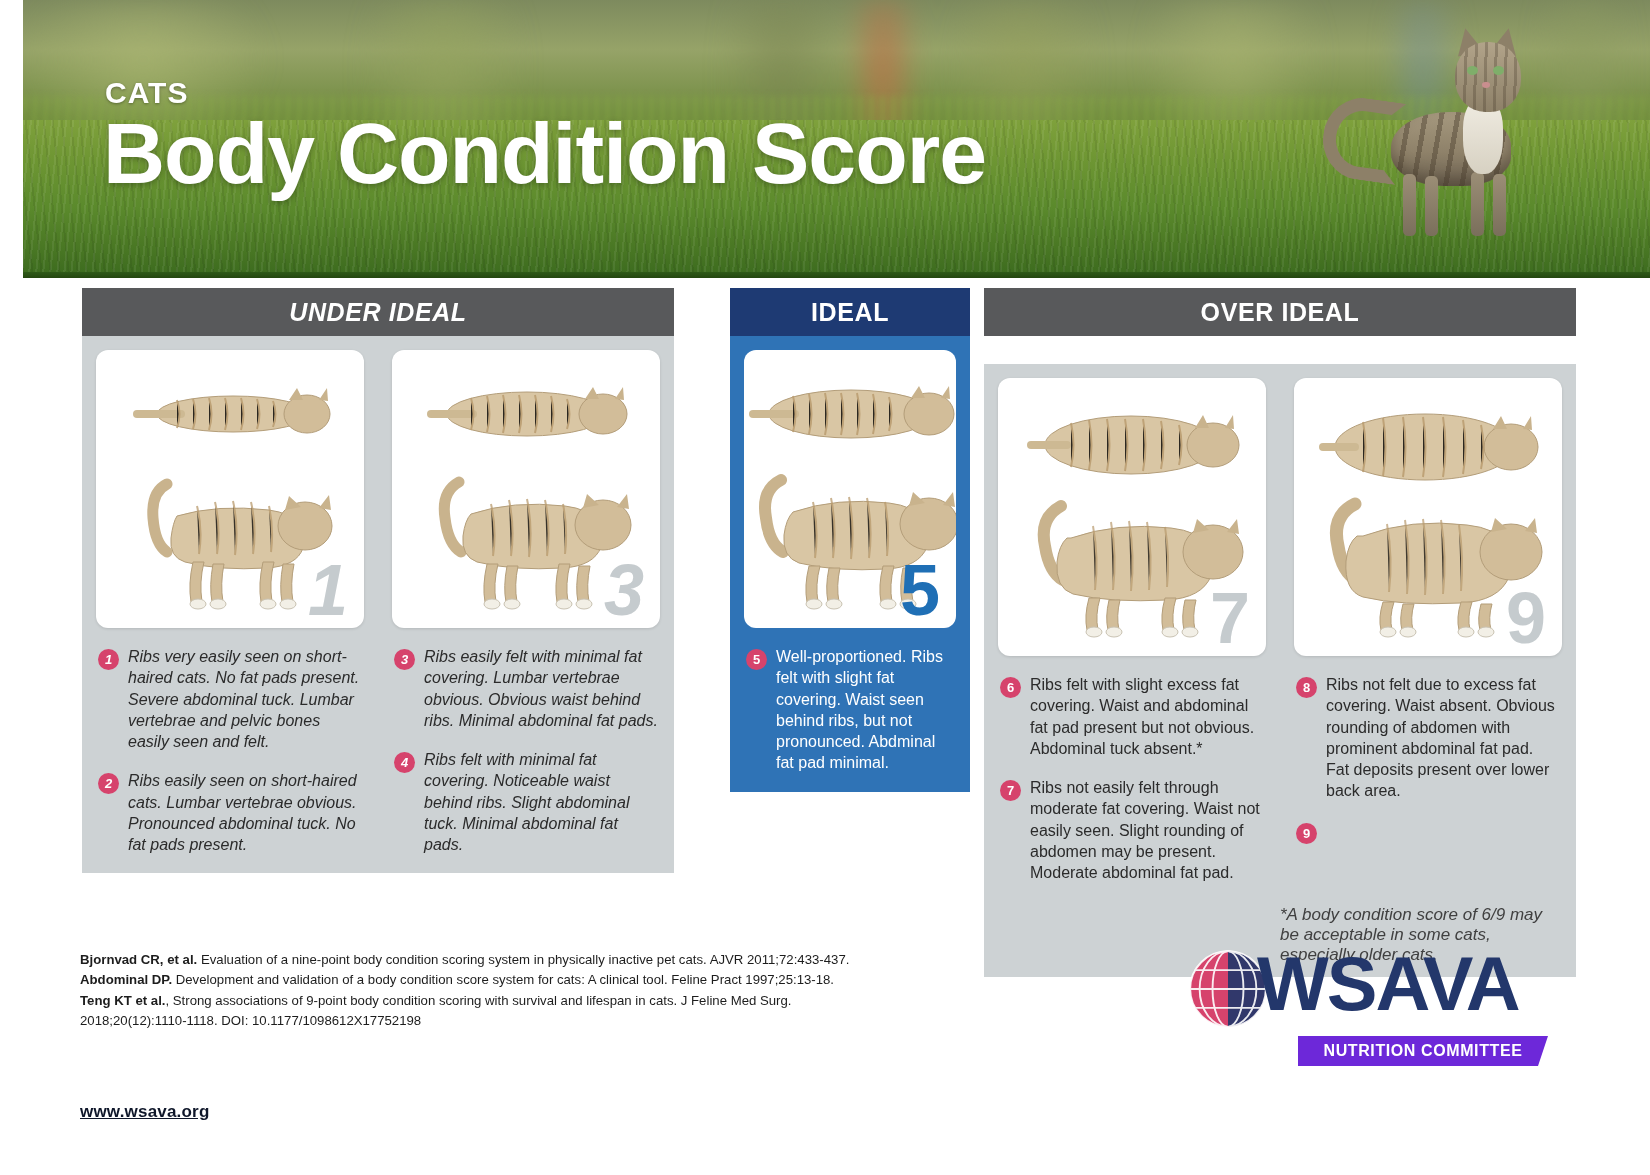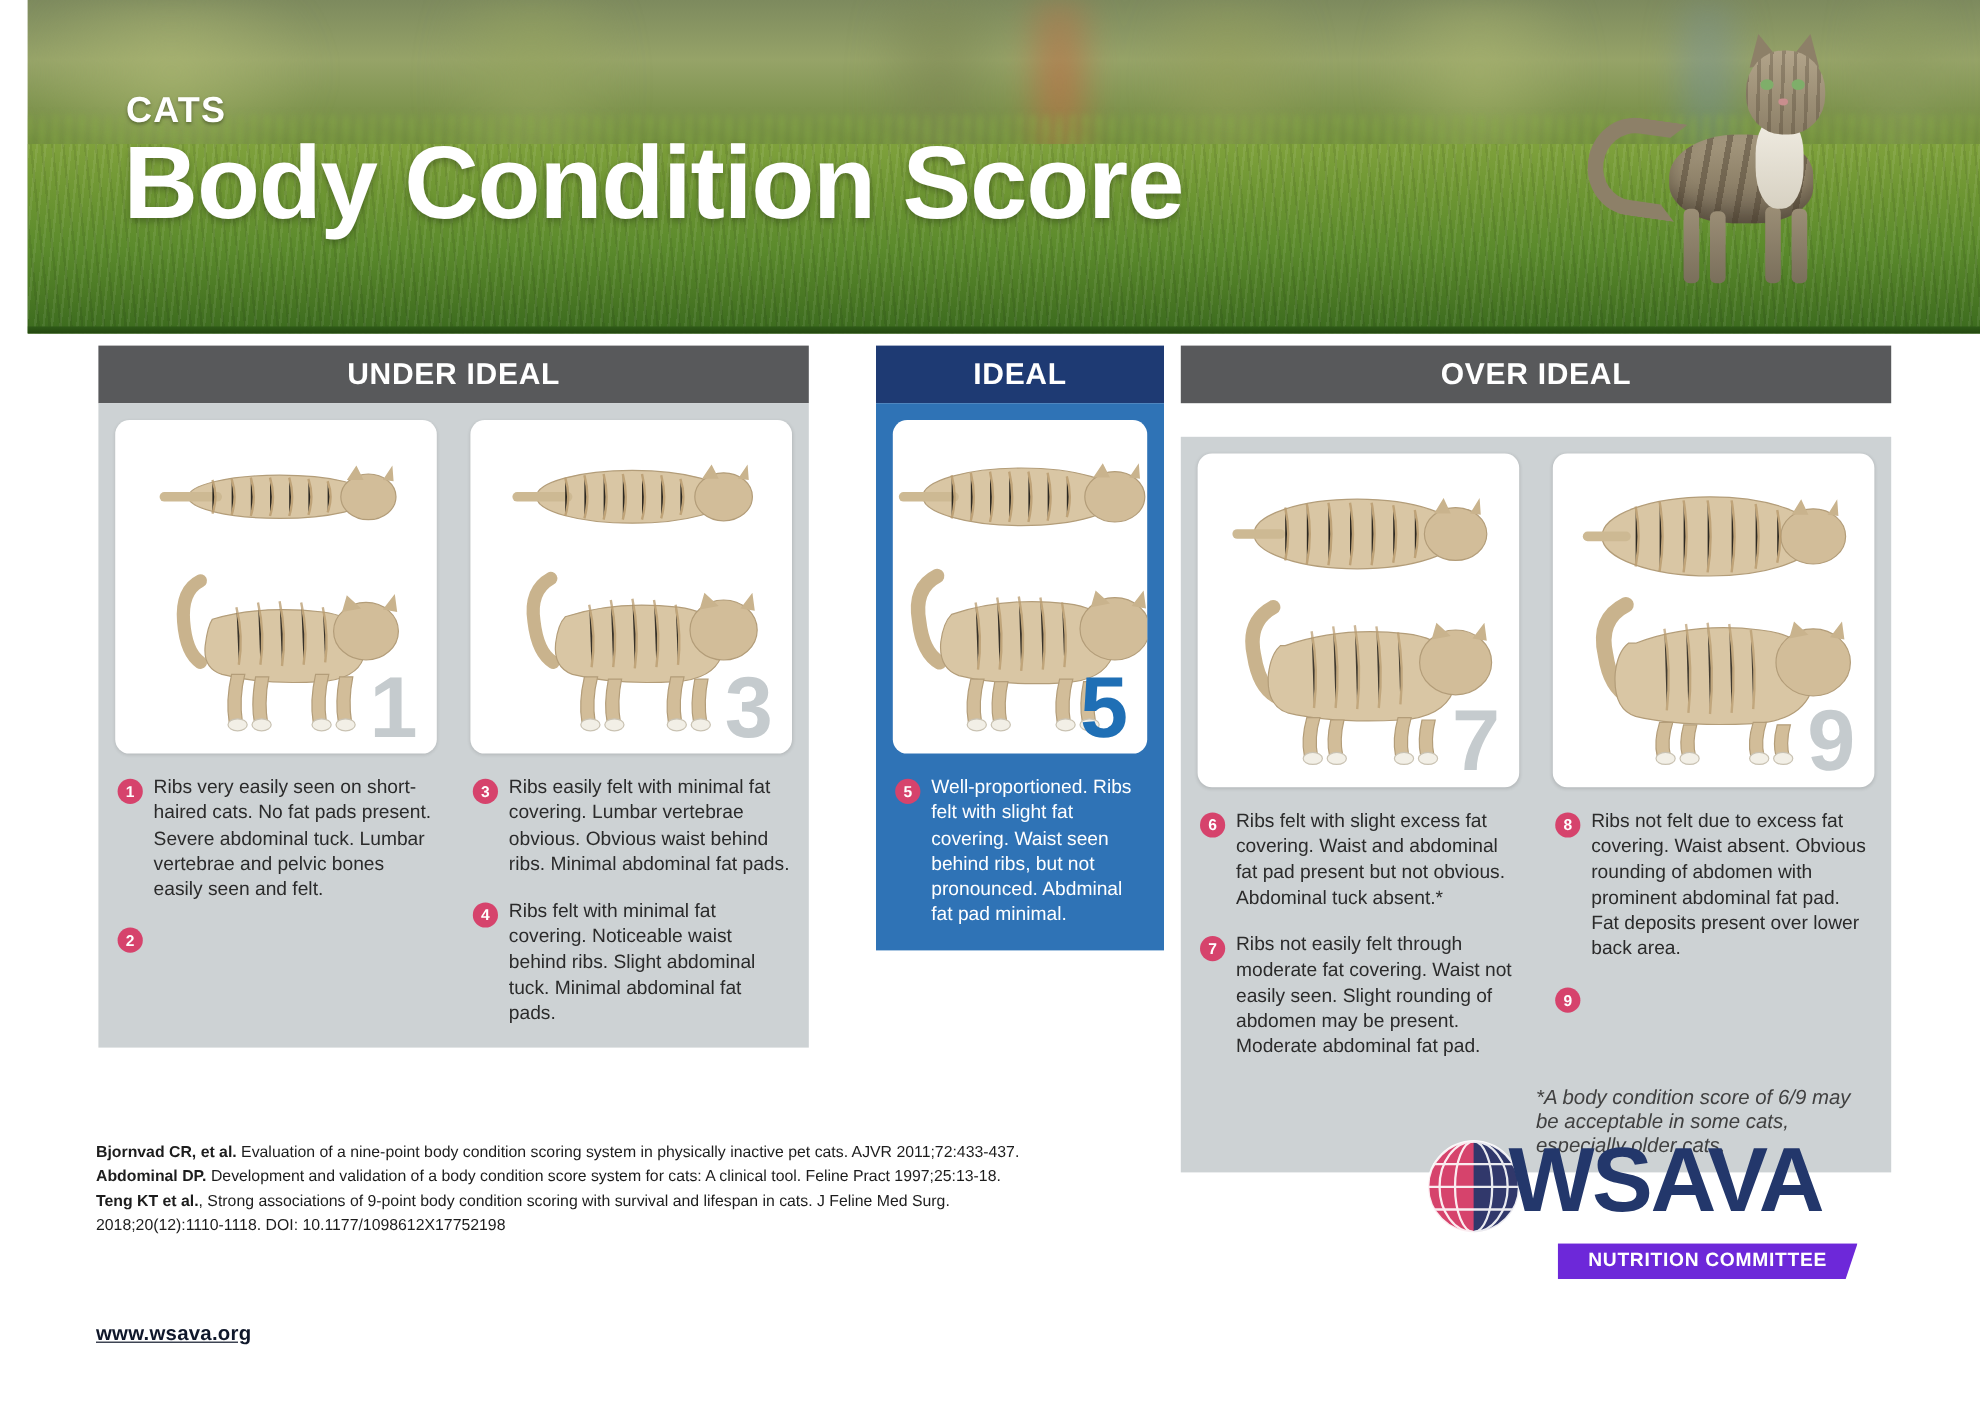--- a/index.html
+++ b/index.html
@@ -111,21 +111,21 @@
   
   .board { position: absolute; left: 0; top: 278px; width: 1650px; }
 
   .sections {
     position: absolute; left: 82px; top: 10px;
     width: 1508px; height: 660px;
     display: flex; gap: 14px; align-items: flex-start;
   }
 
   .section { display: flex; flex-direction: column; }
-  .section.under { width: 592px; }
+  .section.under { width: 592px; font-style: italic; }
   .section.ideal { width: 282px; padding-left: 42px; }
   .section.over  { width: 592px; gap: 28px; }
 
   .section-header {
     height: 48px; line-height: 48px; text-align: center;
     font-size: 25px; font-weight: bold; letter-spacing: .6px;
     color: #ffffff;
   }
   .section-body {
     flex: 1; display: flex; gap: 0;
@@ -284,20 +284,21 @@
             </svg>
             <div class="score-num">1</div>
           </div>
           <div class="desc-list">
             <div class="desc-item">
               <div class="badge">1</div>
               <div class="desc-text">Ribs very easily seen on short-haired cats. No fat pads present. Severe abdominal tuck. Lumbar vertebrae and pelvic bones easily seen and felt.</div>
             </div>
             <div class="desc-item">
               <div class="badge">2</div>
+              <div class="desc-text">Ribs easily seen on short-haired cats. Lumbar vertebrae obvious. Pronounced abdominal tuck. No fat pads present.</div>
             </div>
           </div>
         </div>
 
         <div class="col">
           <div class="card">
             <svg class="cat-top" width="230" height="60" viewBox="0 0 230 60">
               <ellipse cx="116" cy="30" rx="80" ry="22" fill="#d9c6a4" stroke="#b39d79" stroke-width="1"></ellipse>
               <ellipse cx="192" cy="30" rx="24" ry="20" fill="#d2bd99" stroke="#b39d79" stroke-width="1"></ellipse>
               <path d="M174 15 l8 -12 l6 12 Z M204 15 l8 -12 l1 13 Z" fill="#c9b38d"></path>

